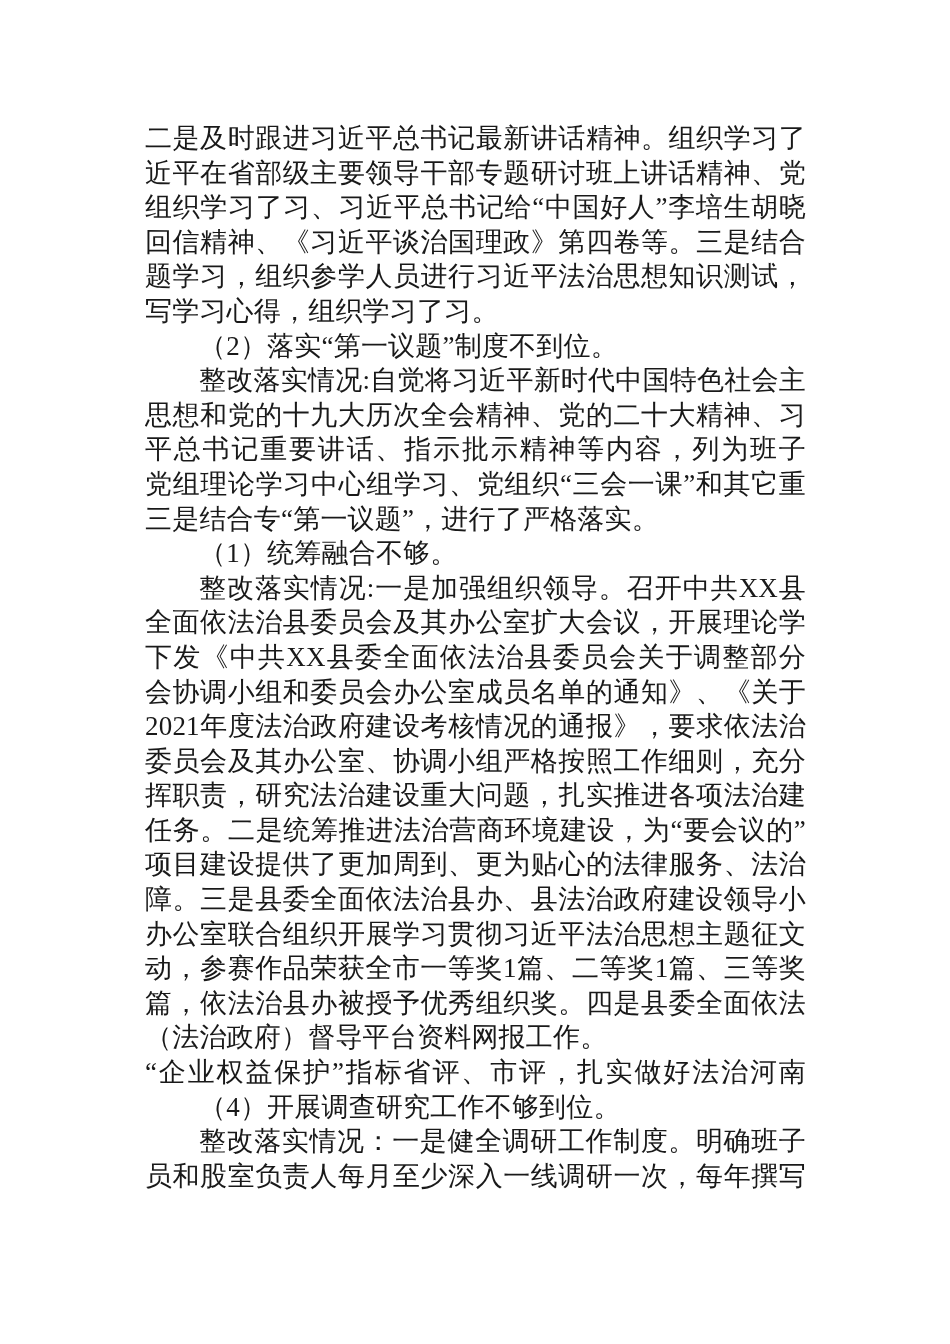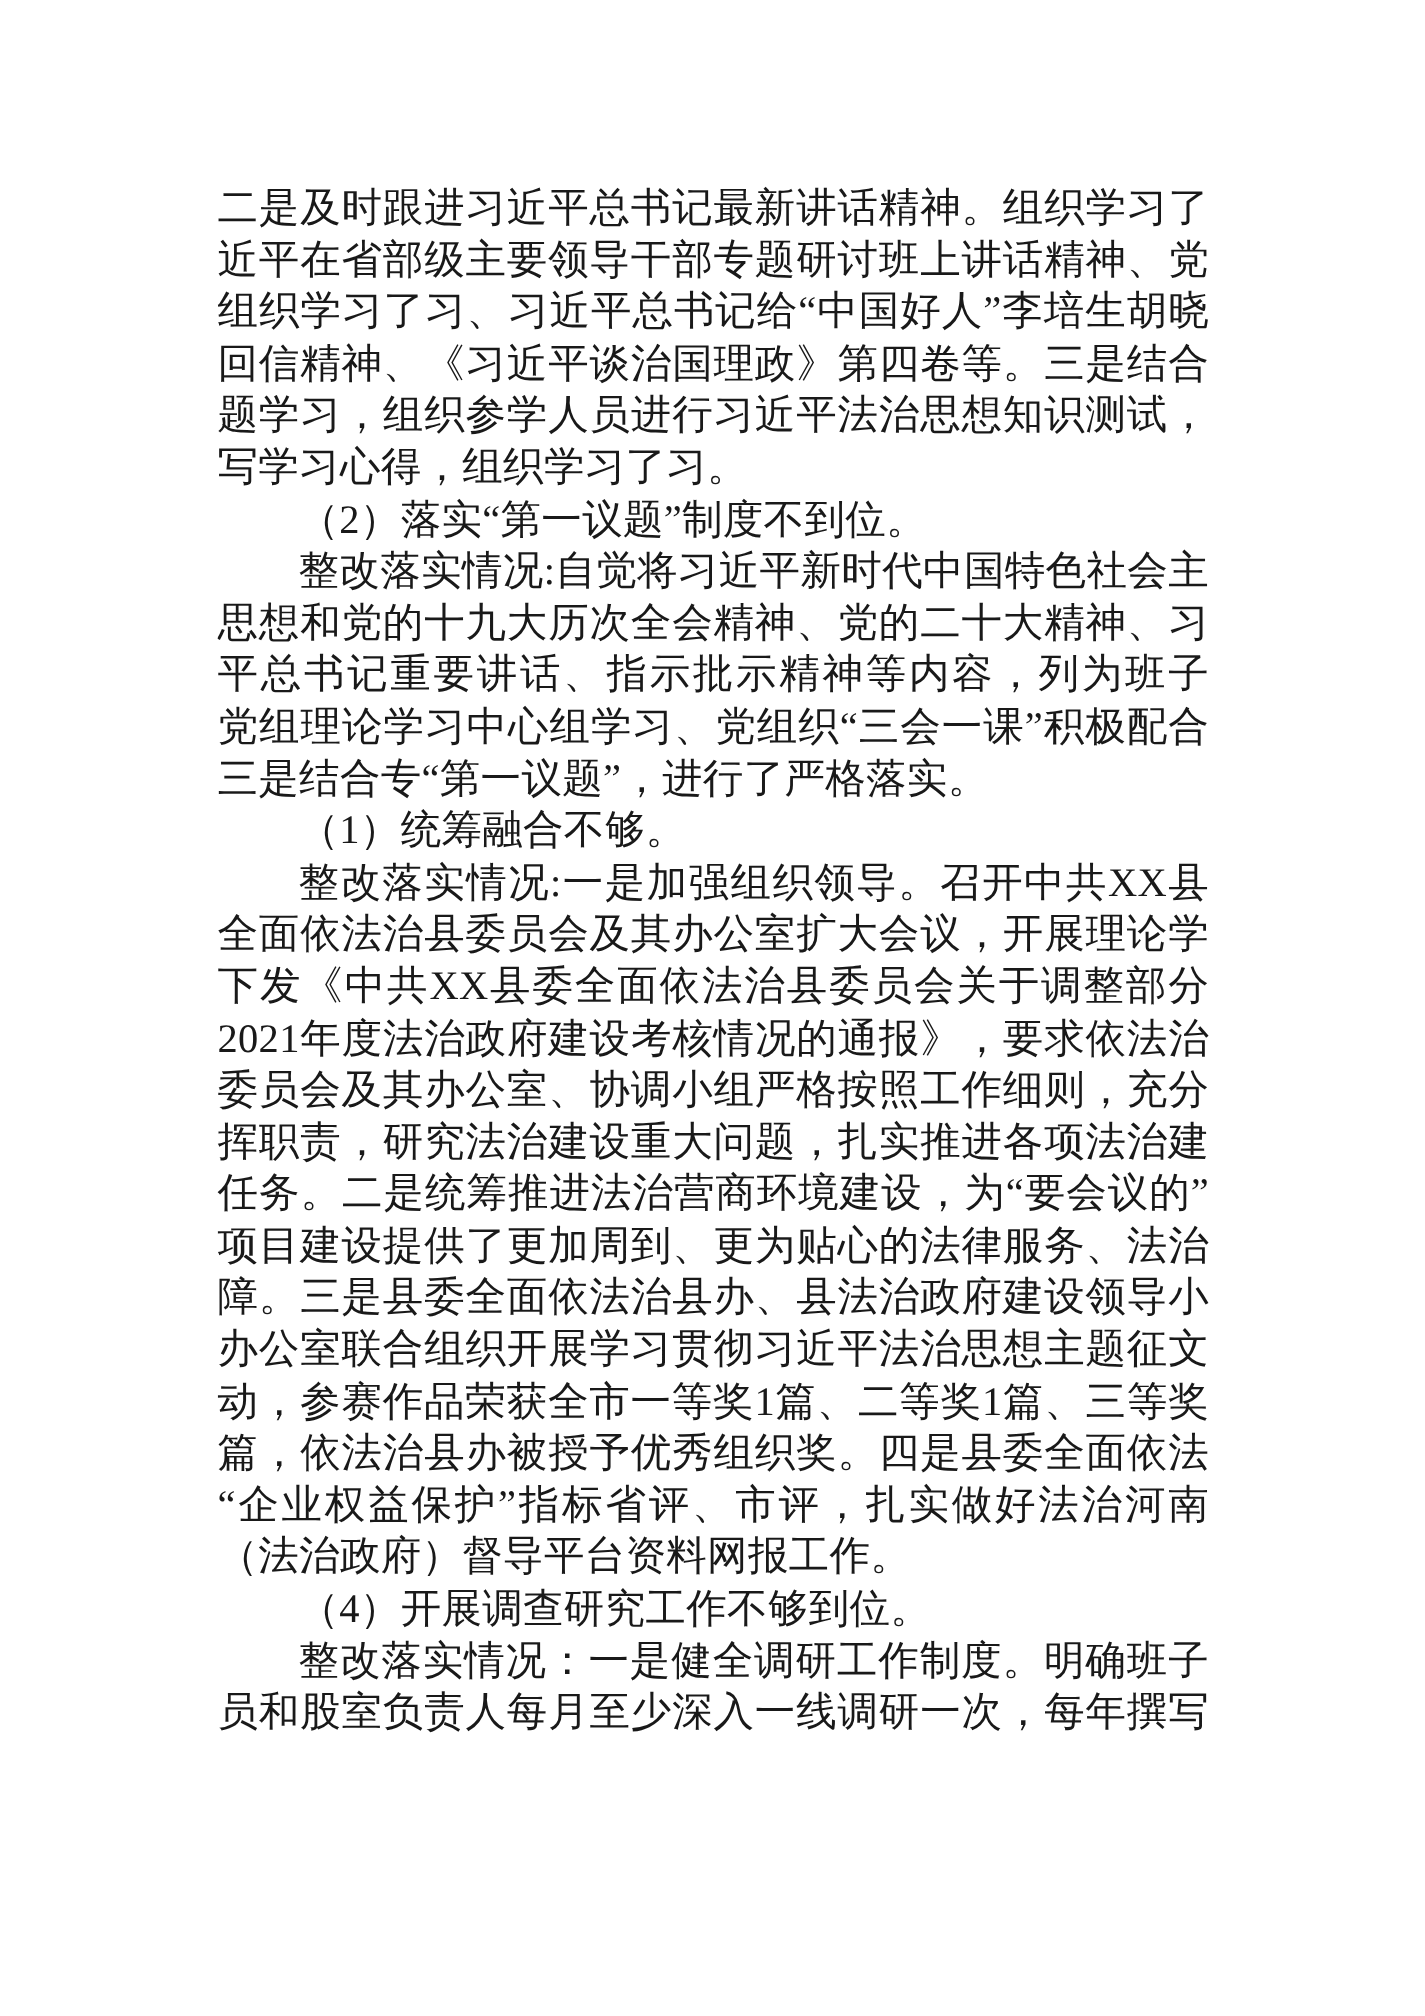--- a/index.html
+++ b/index.html
@@ -54,34 +54,35 @@
       <div class="line">二是及时跟进习近平总书记最新讲话精神。组织学习了习</div>
       <div class="line">近平在省部级主要领导干部专题研讨班上讲话精神、党的</div>
       <div class="line">组织学习了习、习近平总书记给“中国好人”李培生胡晓春</div>
       <div class="line">回信精神、《习近平谈治国理政》第四卷等。三是结合专</div>
       <div class="line">题学习，组织参学人员进行习近平法治思想知识测试，撰</div>
       <div class="line last">写学习心得，组织学习了习。</div>
       <div class="line indent last">（2）落实“第一议题”制度不到位。</div>
       <div class="line indent">整改落实情况:自觉将习近平新时代中国特色社会主义</div>
       <div class="line">思想和党的十九大历次全会精神、党的二十大精神、习近</div>
       <div class="line">平总书记重要讲话、指示批示精神等内容，列为班子会、</div>
-      <div class="line">党组理论学习中心组学习、党组织“三会一课”积极配合</div>
+      <div class="line">党组理论学习中心组学习、党组织“三会一课”和其它重</div>
       <div class="line last">三是结合专“第一议题”，进行了严格落实。</div>
       <div class="line indent last">（1）统筹融合不够。</div>
       <div class="line indent">整改落实情况:一是加强组织领导。召开中共XX县委</div>
       <div class="line">全面依法治县委员会及其办公室扩大会议，开展理论学习</div>
       <div class="line">下发《中共XX县委全面依法治县委员会关于调整部分委员</div>
+      <div class="line">会协调小组和委员会办公室成员名单的通知》、《关于</div>
       <div class="line">2021年度法治政府建设考核情况的通报》，要求依法治县</div>
       <div class="line">委员会及其办公室、协调小组严格按照工作细则，充分发</div>
       <div class="line">挥职责，研究法治建设重大问题，扎实推进各项法治建设</div>
       <div class="line">任务。二是统筹推进法治营商环境建设，为“要会议的”</div>
       <div class="line">项目建设提供了更加周到、更为贴心的法律服务、法治保</div>
       <div class="line">障。三是县委全面依法治县办、县法治政府建设领导小组</div>
       <div class="line">办公室联合组织开展学习贯彻习近平法治思想主题征文活</div>
       <div class="line">动，参赛作品荣获全市一等奖1篇、二等奖1篇、三等奖1</div>
       <div class="line">篇，依法治县办被授予优秀组织奖。四是县委全面依法治</div>
+      <div class="line last">（法治政府）督导平台资料网报工作。</div>
       <div class="line">“企业权益保护”指标省评、市评，扎实做好法治河南</div>
-      <div class="line last">（法治政府）督导平台资料网报工作。</div>
       <div class="line indent last">（4）开展调查研究工作不够到位。</div>
       <div class="line indent">整改落实情况：一是健全调研工作制度。明确班子成</div>
       <div class="line">员和股室负责人每月至少深入一线调研一次，每年撰写1-2</div>
     </div>
 </div>
 
 </body></html>

